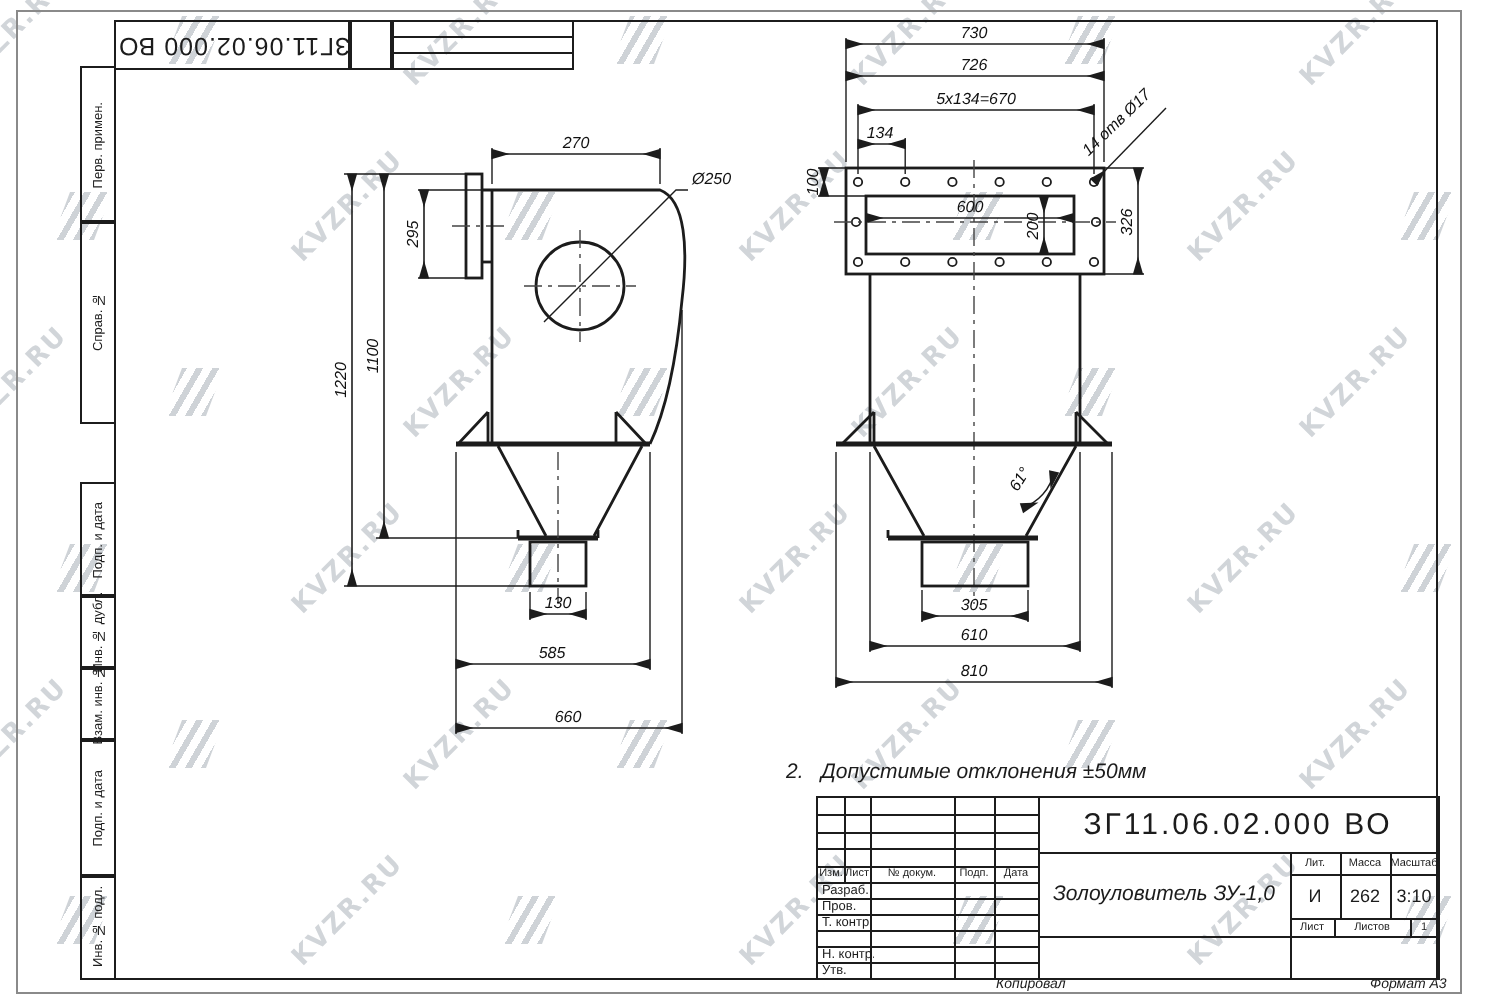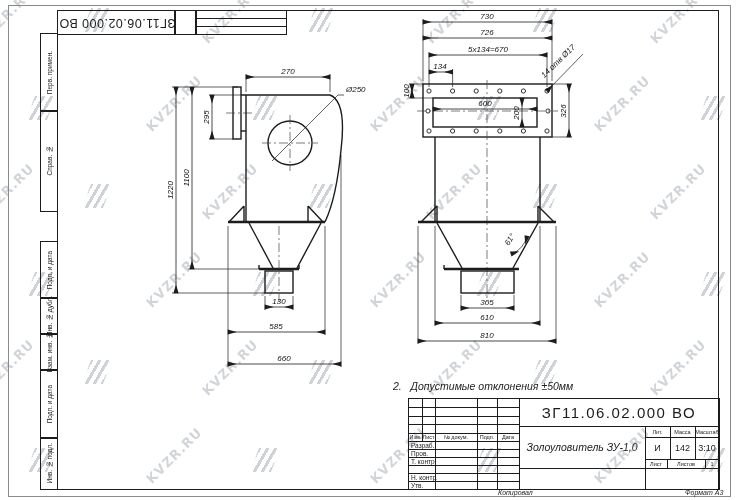--- a/index.html
+++ b/index.html
@@ -311,21 +311,21 @@
     <div class="cell left f6" style="left:0;top:58px;width:26px;height:8px;">Т. контр.</div>
     <div class="cell left f6" style="left:0;top:74px;width:26px;height:8px;">Н. контр.</div>
     <div class="cell left f6" style="left:0;top:82px;width:26px;height:8px;">Утв.</div>
 
     <div class="cell" id="tb-num" style="left:110px;top:0;width:200px;height:27px;">ЗГ11.06.02.000 ВО</div>
     <div class="cell f10" style="left:110px;top:27px;width:126px;height:42px;">Золоуловитель ЗУ-1,0</div>
     <div class="cell f55" style="left:236px;top:27px;width:25px;height:11px;">Лит.</div>
     <div class="cell f55" style="left:261px;top:27px;width:25px;height:11px;">Масса</div>
     <div class="cell f55" style="left:286px;top:27px;width:24px;height:11px;">Масштаб</div>
     <div class="cell f9" style="left:236px;top:38px;width:25px;height:22px;">И</div>
-    <div class="cell f9" style="left:261px;top:38px;width:25px;height:22px;">142</div>
+    <div class="cell f9" style="left:261px;top:38px;width:25px;height:22px;">262</div>
     <div class="cell f9" style="left:286px;top:38px;width:24px;height:22px;">3:10</div>
     <div class="cell f55" style="left:236px;top:60px;width:22px;height:9px;">Лист</div>
     <div class="cell f55" style="left:258px;top:60px;width:38px;height:9px;">Листов</div>
     <div class="cell f55" style="left:296px;top:60px;width:14px;height:9px;">1</div>
 
   </div>
 
   <div class="under-frame" style="left:498px;top:489px;">Копировал</div>
   <div class="under-frame" style="left:685px;top:489px;">Формат А3</div>
 

